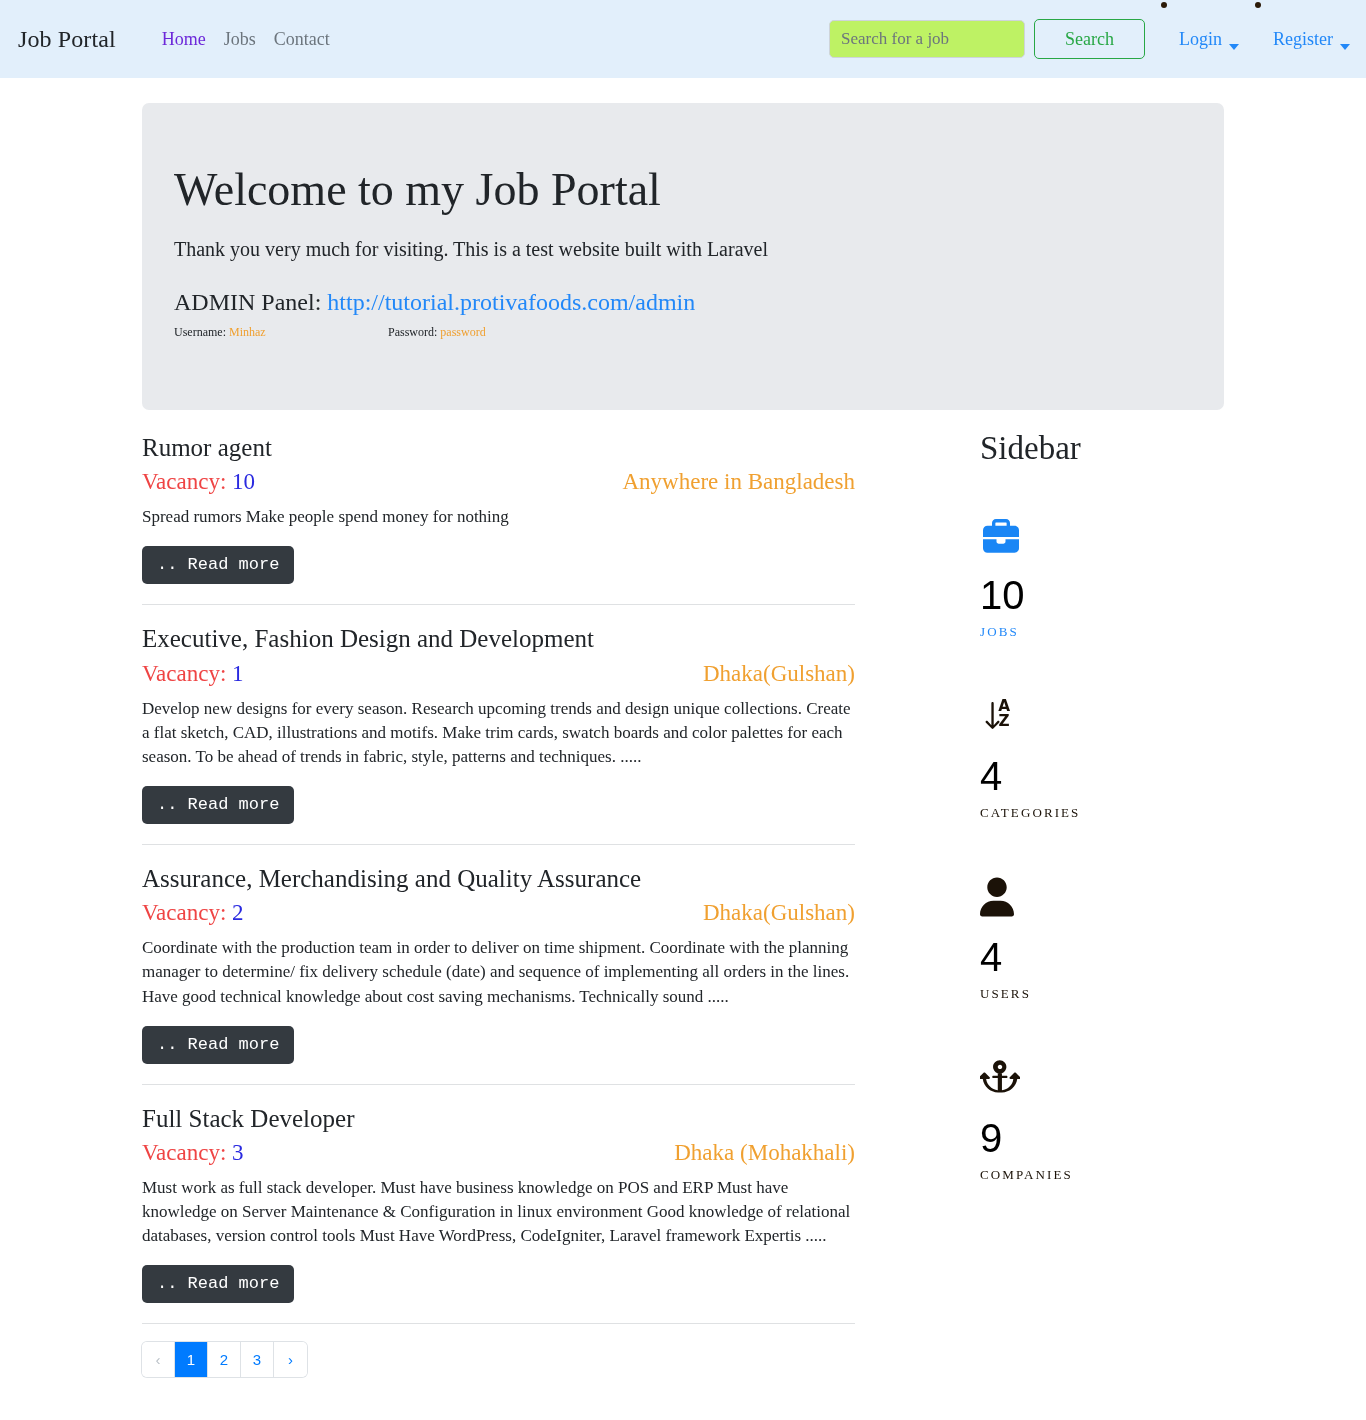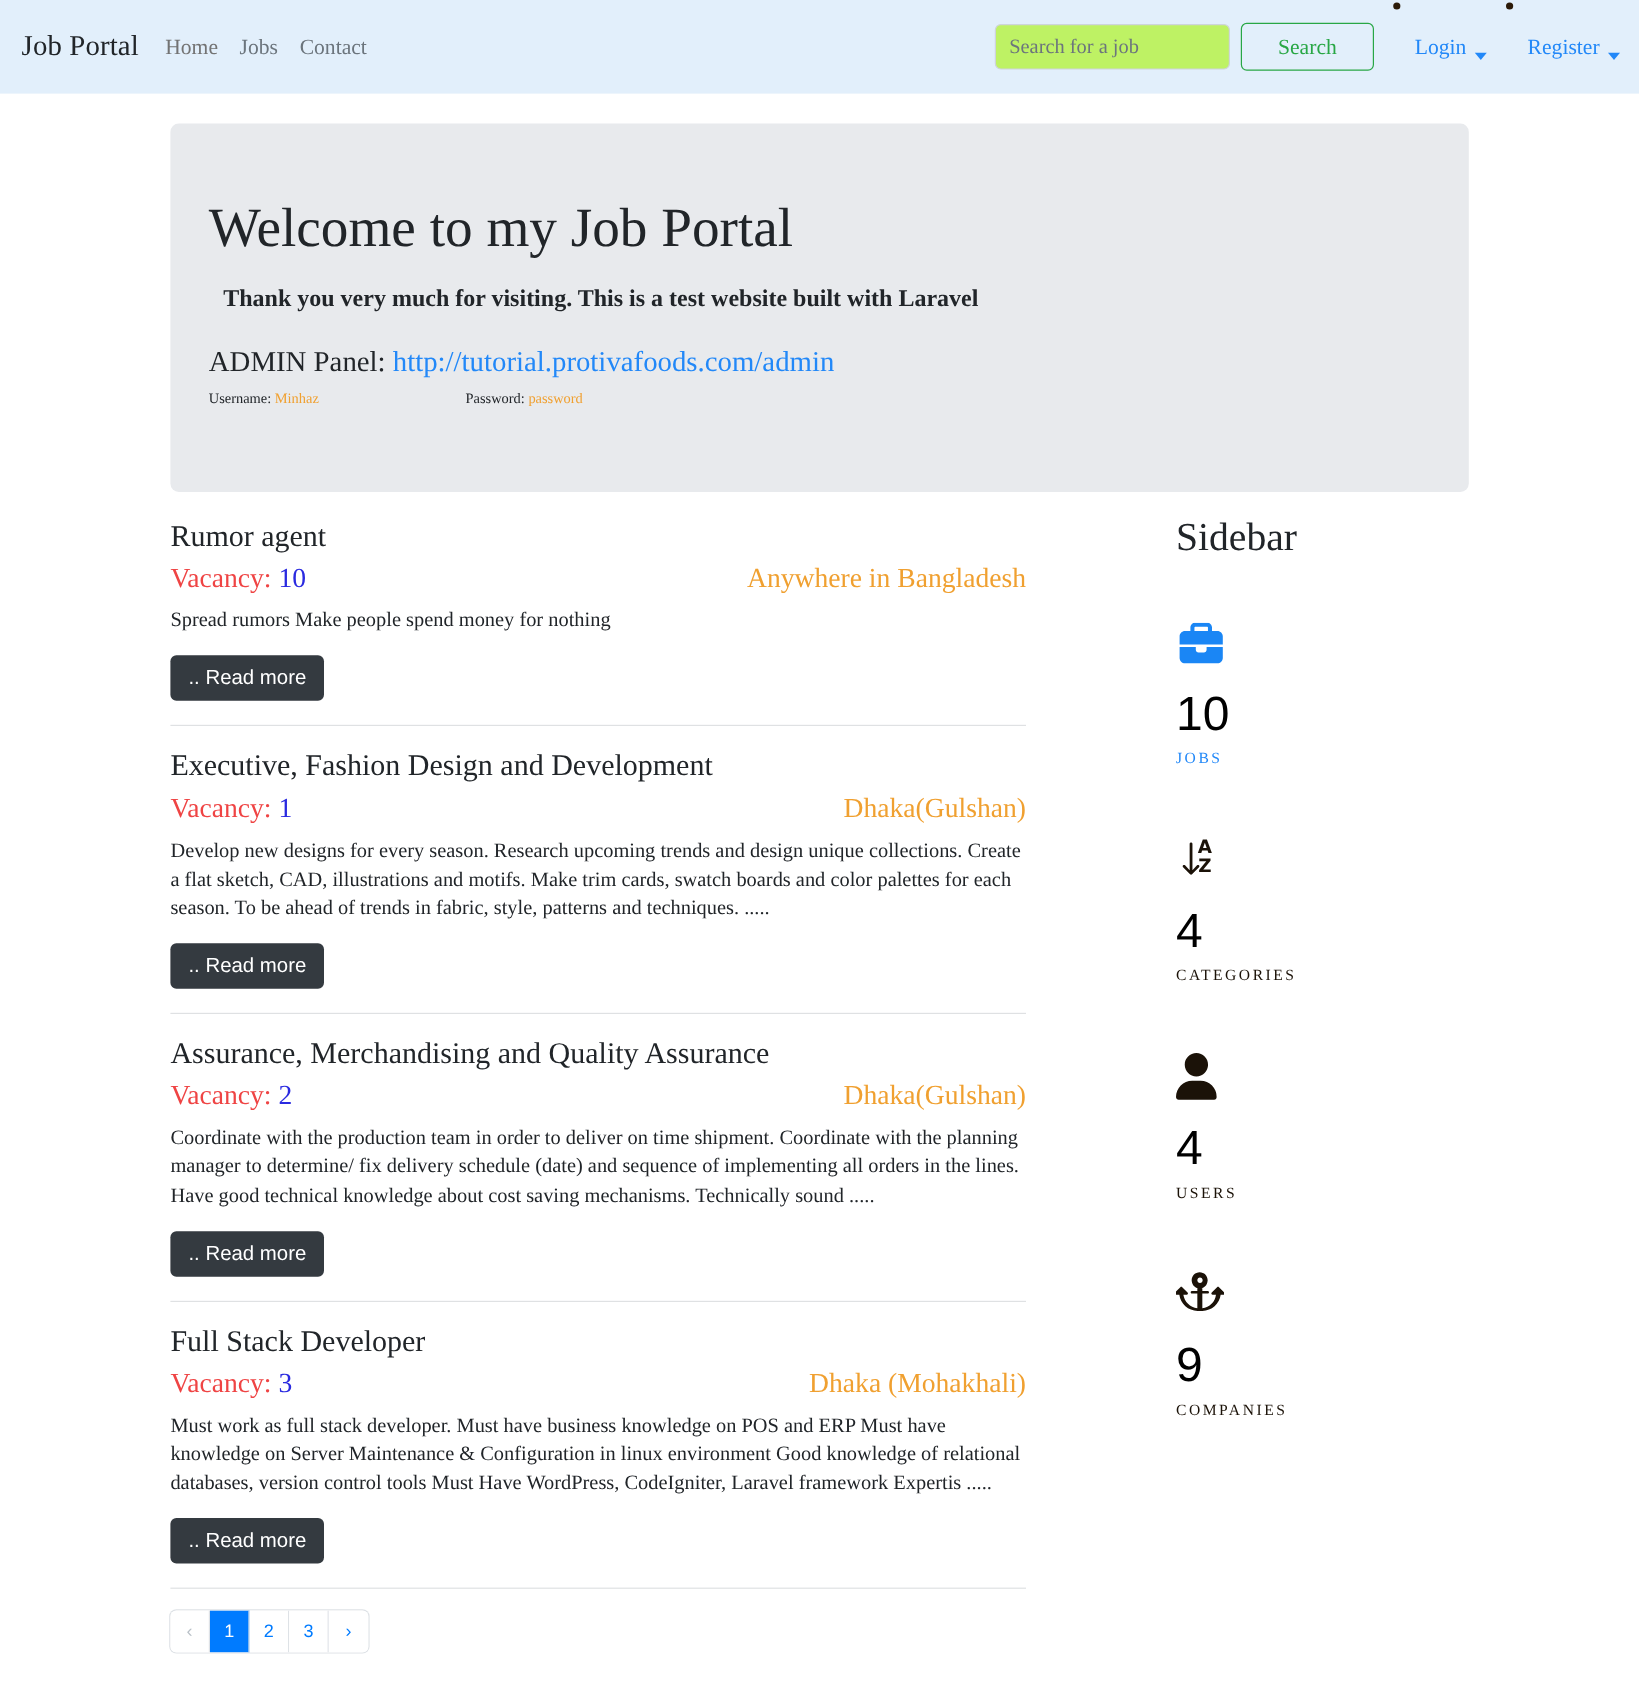--- a/index.html
+++ b/index.html
@@ -30,21 +30,21 @@
     white-space: nowrap;
     text-decoration: none;
   }
   .nav-links { display: flex; align-items: center; gap: 18px; list-style: none; margin: 0; padding: 0; }
   .nav-link {
     font-size: 18px;
     color: #6c757d;
     text-decoration: none;
     white-space: nowrap;
   }
-  .nav-link.active { color: #737373; }
+  .nav-link.active { color: #6d28d9; margin-left: 24px; }
 
   .nav-right {
     margin-left: auto;
     display: flex;
     align-items: center;
     gap: 0px;
   }
   .search-form { display: flex; align-items: center; gap: 9px; }
   .search-input {
     width: 196px;
@@ -122,23 +122,22 @@
   }
   .jumbo-title {
     font-size: 46px;
     font-weight: normal;
     margin: 0 0 22px 0;
     color: #212529;
     line-height: 1.1;
   }
   .jumbo-lead {
     font-size: 20px;
-    margin: 0 0 28px 12px;
-    color: #212529;
-    font-weight: bold;
+    margin: 0 0 28px 0;
+    color: #212529;
   }
   .jumbo-admin {
     font-size: 24px;
     margin: 0 0 9px 0;
     color: #212529;
   }
   .jumbo-admin a { color: #2288f8; text-decoration: none; }
   .cred-row { display: flex; font-size: 12px; color: #212529; }
   .cred-user { width: 214px; }
   .cred-value { color: #f0a030; }
@@ -178,21 +177,21 @@
     color: #212529;
   }
   .read-more {
     display: inline-block;
     background: #343a40;
     color: #ffffff;
     border: none;
     border-radius: 5px;
     padding: 10px 15px 11px 15px;
     font-size: 17px;
-    font-family: Liberation Sans, sans-serif;
+    font-family: Liberation Mono, monospace;
     cursor: pointer;
     text-decoration: none;
     line-height: 1;
   }
   .job-divider {
     border: 0;
     border-top: 1px solid #dfe1e3;
     margin: 20px 0 18px 0;
   }
 

